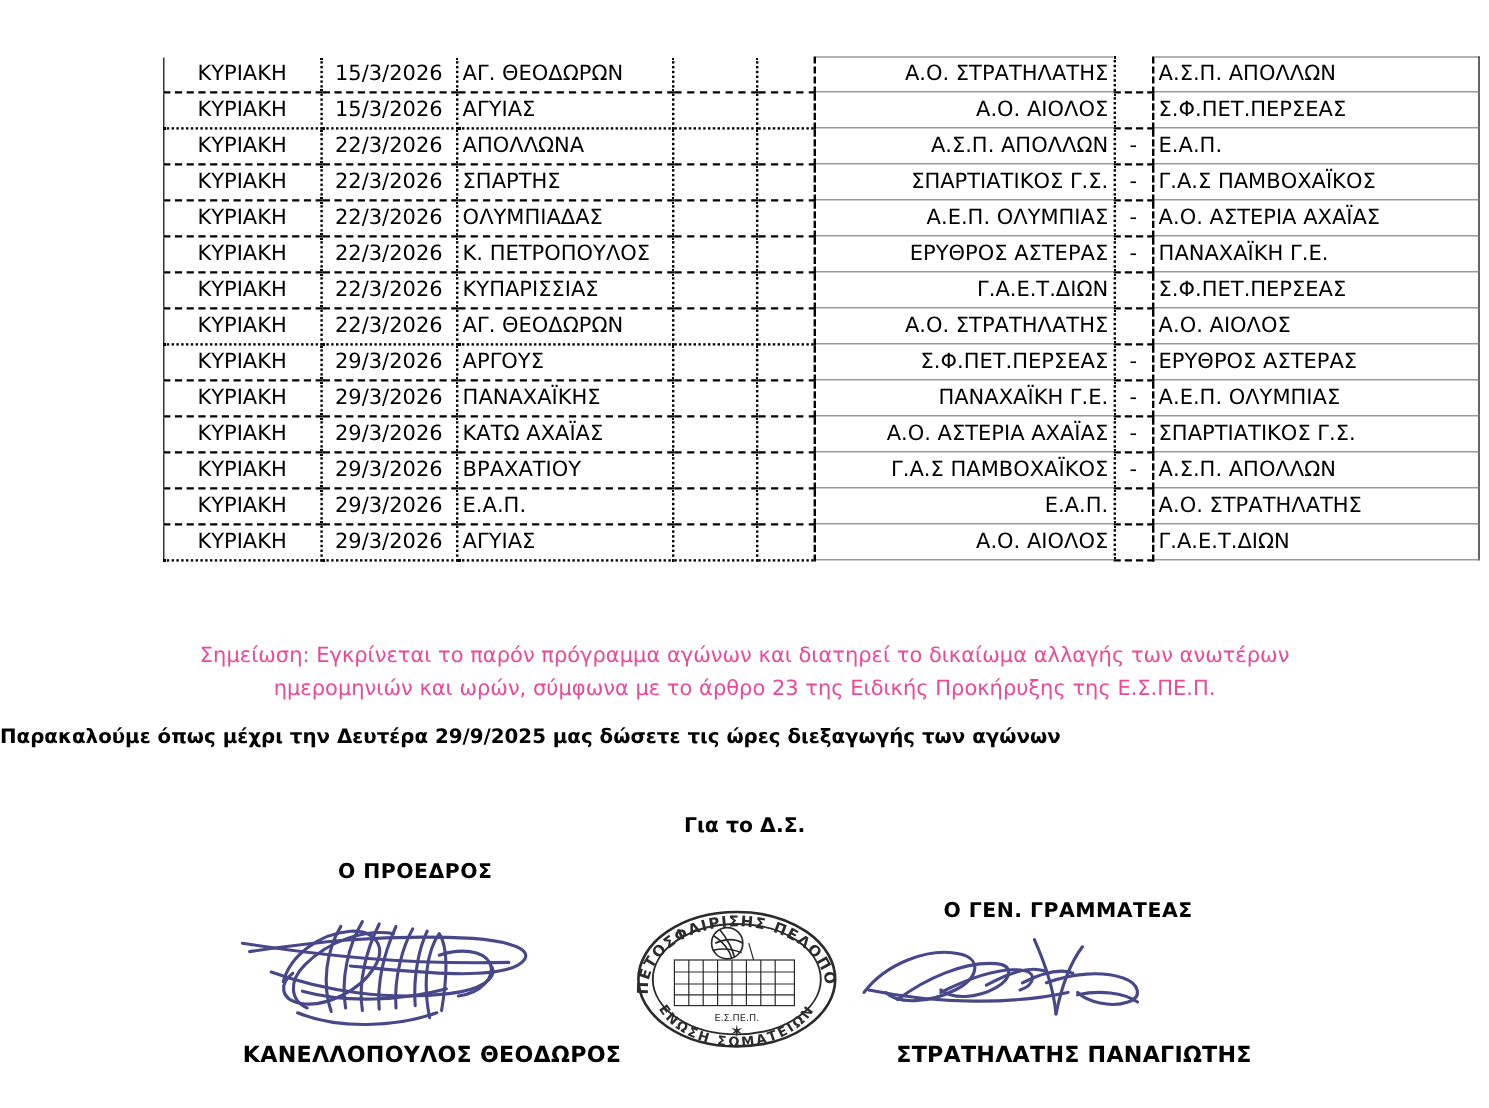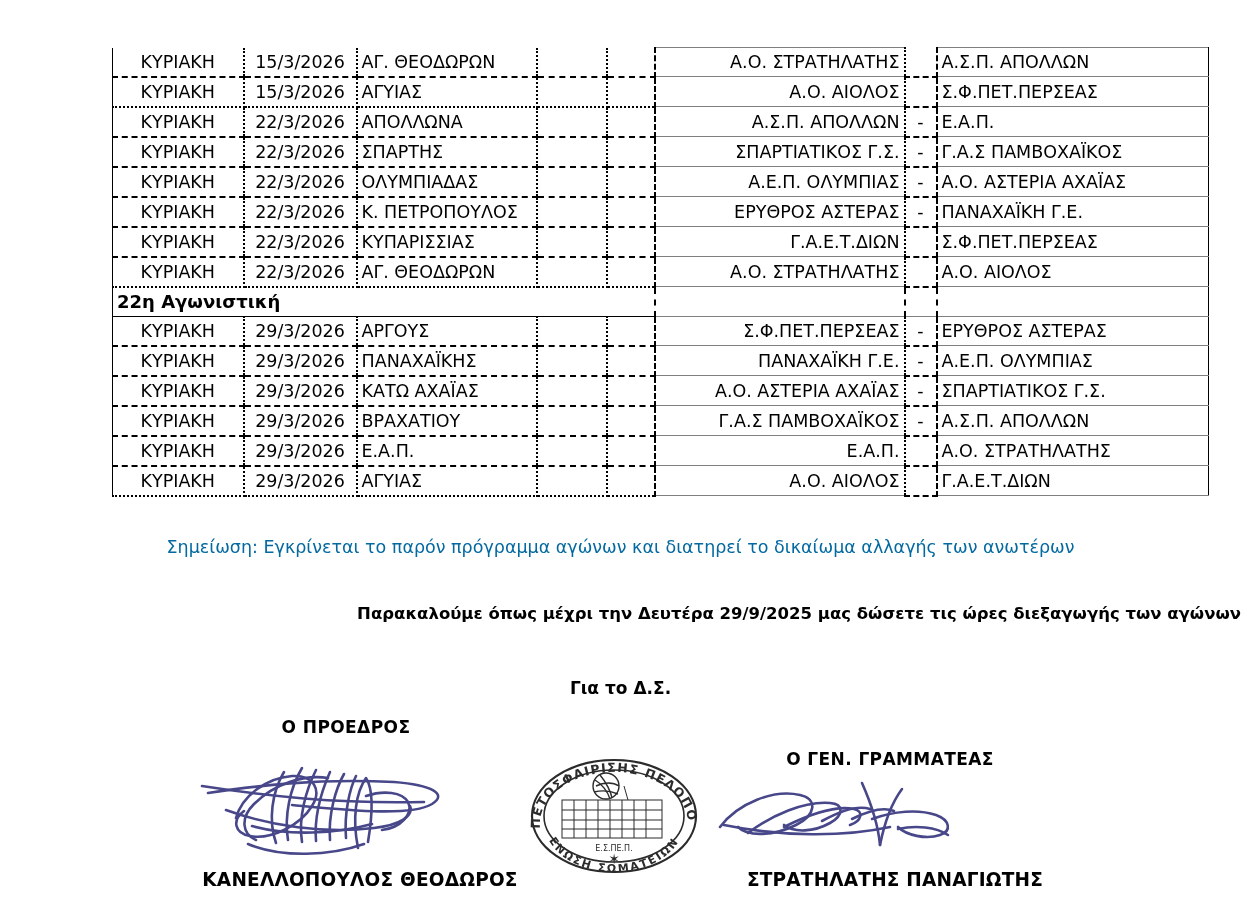--- a/index.html
+++ b/index.html
@@ -13,21 +13,21 @@
     height: 923px;
     font-family: "DejaVu Sans", "Liberation Sans", sans-serif;
     color: #000000;
     position: relative;
     overflow: hidden;
   }
 
   
   .sheet {
     position: absolute;
-    left: 72px;
+    left: 96px;
     top: 47px;
     width: 1096px;
     padding-left: 40px;
   }
   table.schedule {
     border-collapse: collapse;
     table-layout: fixed;
     width: 1096px;
     font-size: 17.5px;
   }
@@ -79,28 +79,28 @@
   .note-block {
     position: absolute;
     left: 0;
     top: 534px;
     width: 1241px;
     text-align: center;
   }
   .note-line {
     font-size: 17.5px;
     line-height: 27px;
-    color: #0369a1;
+    color: #ec4899;
   }
   .request-line {
     position: absolute;
     left: 0;
     top: 604px;
     width: 1241px;
-    text-align: right;
+    text-align: left;
     font-size: 16.5px;
     font-weight: bold;
   }
 
   
   .for-board {
     position: absolute;
     left: 0;
     top: 678px;
     width: 1241px;
@@ -224,26 +224,20 @@
           <td class="t-center b-sol-l b-dot-r b-dot-b">ΚΥΡΙΑΚΗ</td>
           <td class="t-center b-dot-r b-dot-b">22/3/2026</td>
           <td class="t-left b-dot-r b-dot-b">ΑΓ. ΘΕΟΔΩΡΩΝ</td>
           <td class="b-dot-r b-dot-b"></td>
           <td class="b-dash-r b-dot-b"></td>
           <td class="t-right b-dot-r b-thin-b b-thin-t">Α.Ο. ΣΤΡΑΤΗΛΑΤΗΣ</td>
           <td class="t-center b-dash-r b-dash-b"></td>
           <td class="t-left b-thin-b b-thin-t b-sol-r">Α.Ο. ΑΙΟΛΟΣ</td>
         </tr>
         <tr>
-          <td class="round-head b-sol-l b-sol-b b-dash-t" colspan="5">22η Αγωνιστική</td>
-          <td class="b-dash-l b-thin-b"></td>
-          <td class="b-dash-l b-dash-r b-thin-b"></td>
-          <td class="b-thin-b b-sol-r"></td>
-        </tr>
-        <tr>
           <td class="t-center b-sol-l b-dot-r b-dash-b">ΚΥΡΙΑΚΗ</td>
           <td class="t-center b-dot-r b-dash-b">29/3/2026</td>
           <td class="t-left b-dot-r b-dash-b">ΑΡΓΟΥΣ</td>
           <td class="b-dot-r b-dash-b"></td>
           <td class="b-dash-r b-dash-b"></td>
           <td class="t-right b-dot-r b-thin-b b-thin-t">Σ.Φ.ΠΕΤ.ΠΕΡΣΕΑΣ</td>
           <td class="t-center b-dash-r b-dash-b">-</td>
           <td class="t-left b-thin-b b-thin-t b-sol-r">ΕΡΥΘΡΟΣ ΑΣΤΕΡΑΣ</td>
         </tr>
         <tr>
@@ -295,20 +289,21 @@
           <td class="t-right b-dot-r b-thin-b b-thin-t">Α.Ο. ΑΙΟΛΟΣ</td>
           <td class="t-center b-dash-r b-dash-b"></td>
           <td class="t-left b-thin-b b-thin-t b-sol-r">Γ.Α.Ε.Τ.ΔΙΩΝ</td>
         </tr>
       </tbody>
   </table>
 </div>
 
 <div class="note-block">
   <div class="note-line">Σημείωση: Εγκρίνεται το παρόν πρόγραμμα αγώνων και διατηρεί το δικαίωμα αλλαγής των ανωτέρων</div>
+  <div class="note-line">ημερομηνιών και ωρών, σύμφωνα με το άρθρο 23 της Ειδικής Προκήρυξης της Ε.Σ.ΠΕ.Π.</div>
 </div>
 
 <div class="request-line">Παρακαλούμε όπως μέχρι την Δευτέρα 29/9/2025 μας δώσετε τις ώρες διεξαγωγής των αγώνων</div>
 
 <div class="for-board">Για το Δ.Σ.</div>
 
 <div class="sig-col sig-left">
   <div class="sig-title">Ο ΠΡΟΕΔΡΟΣ</div>
 </div>
 

